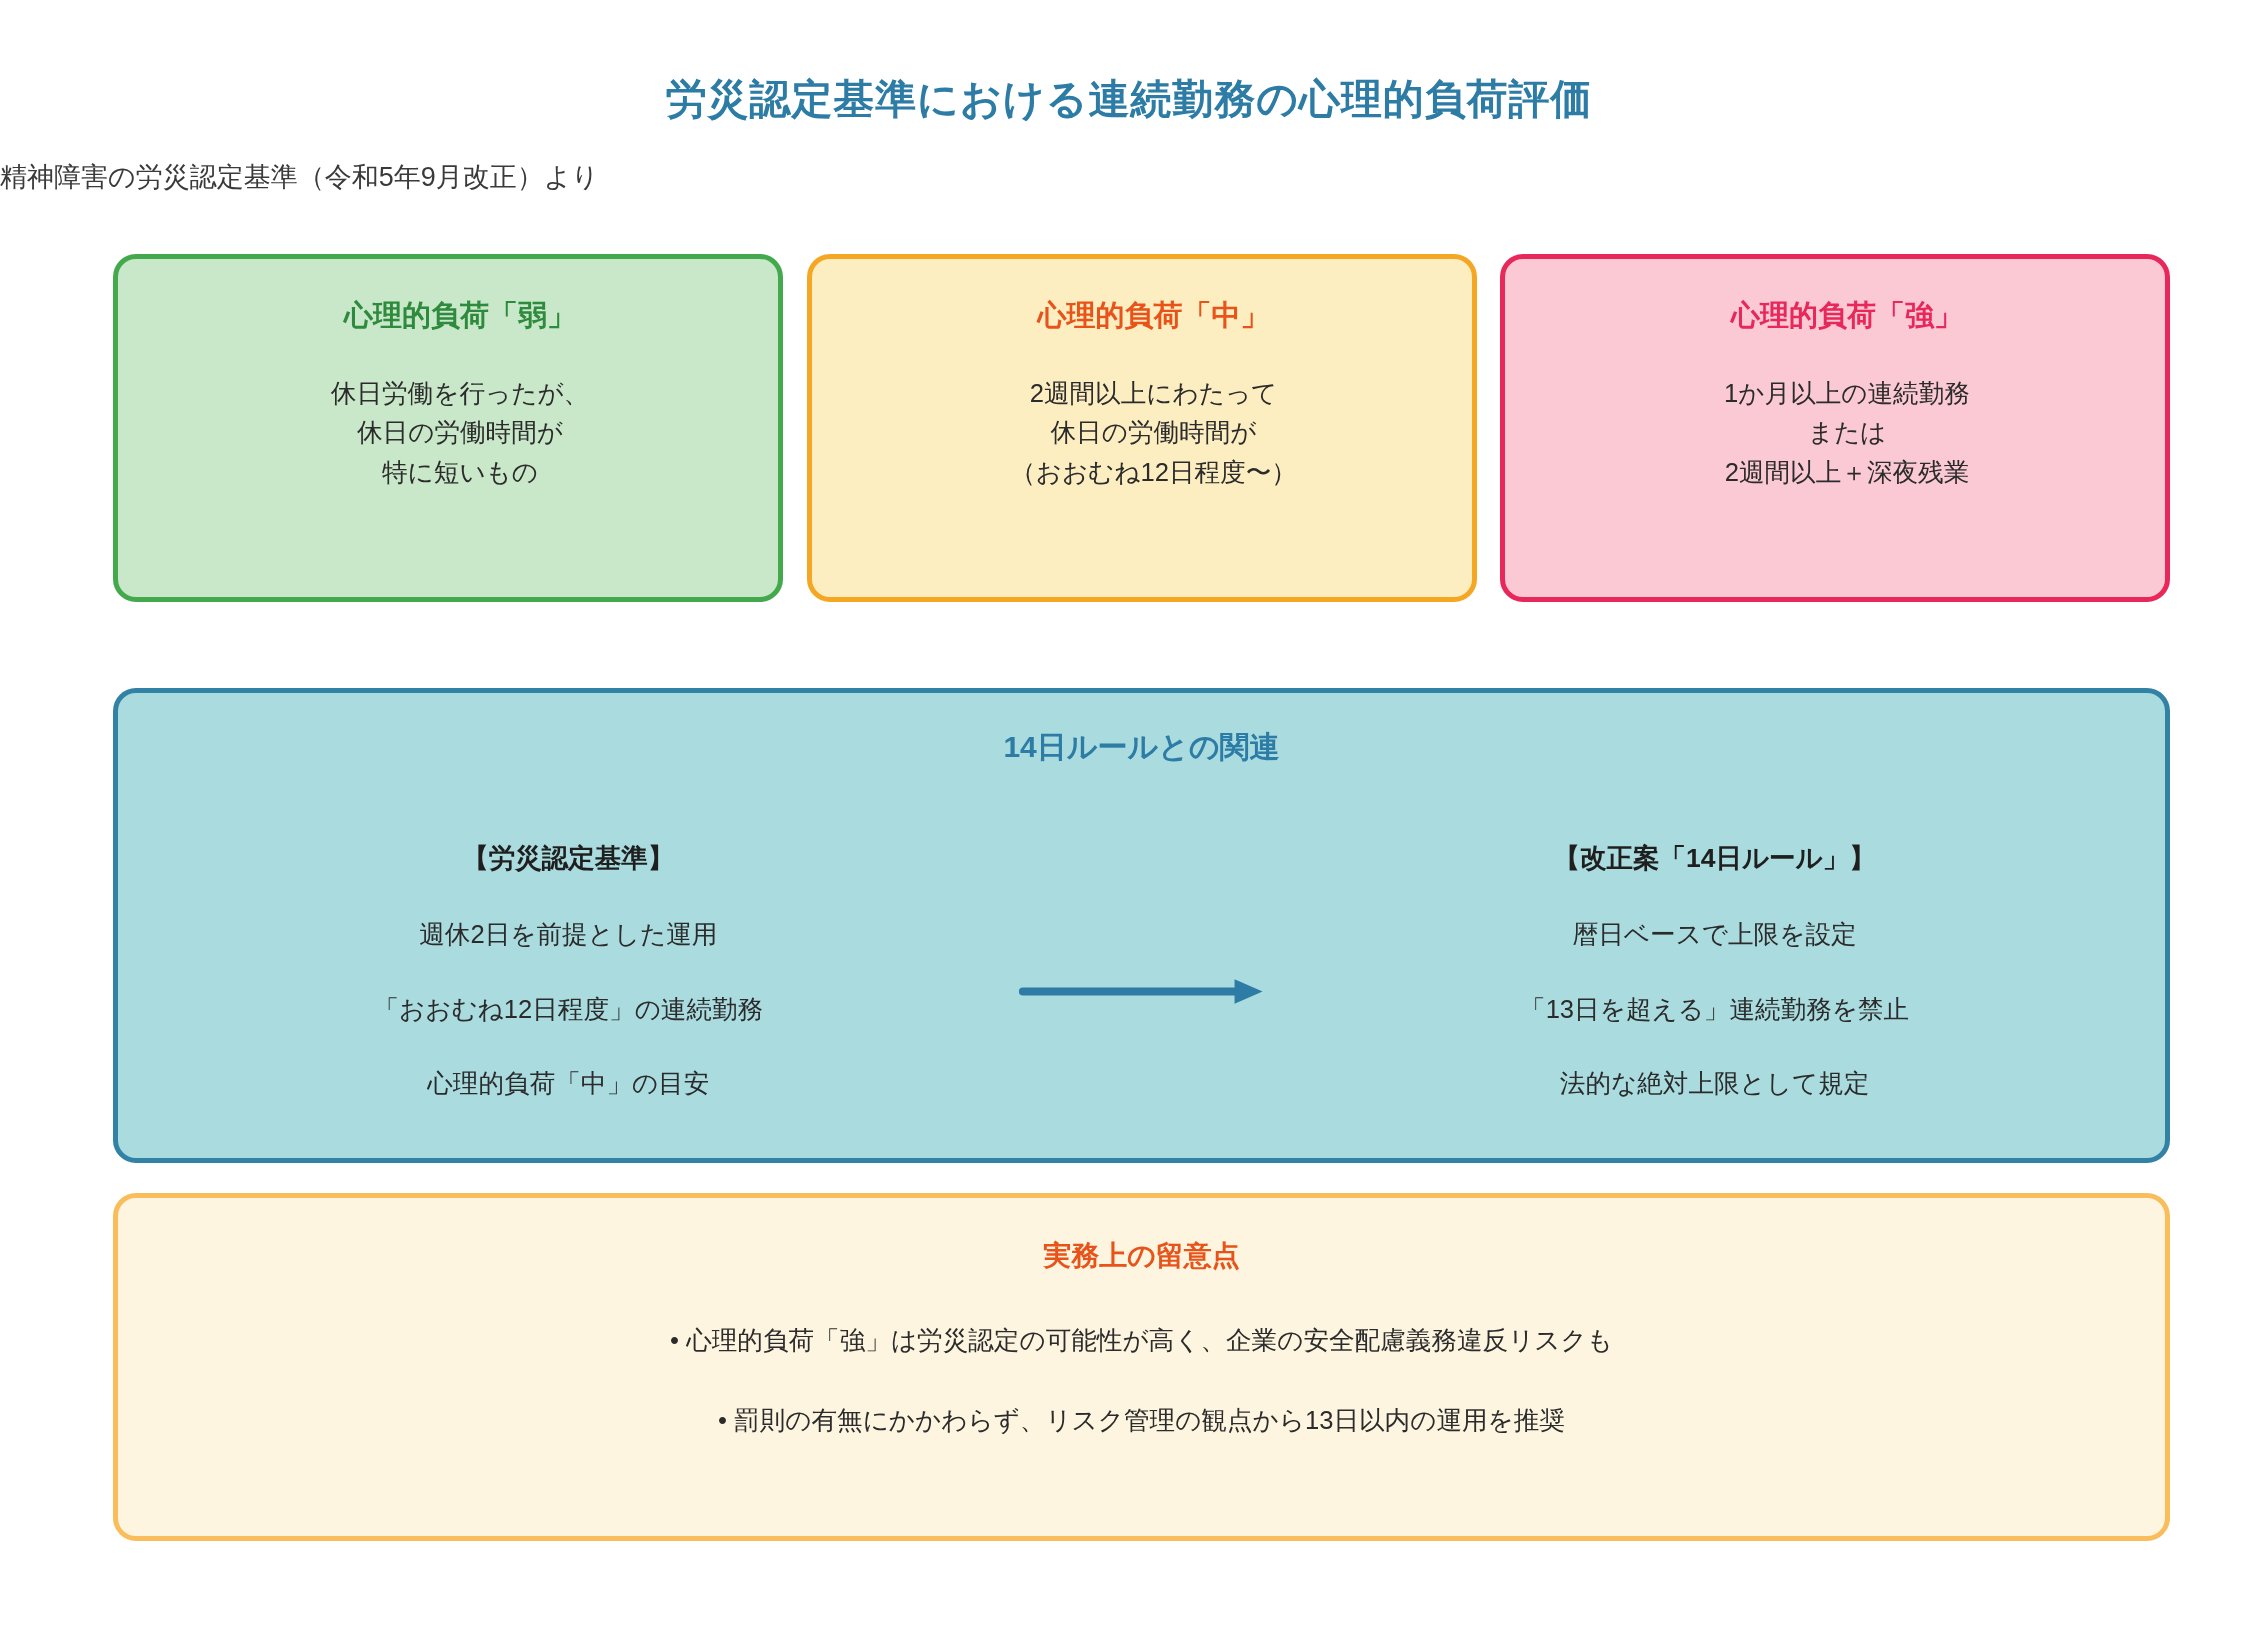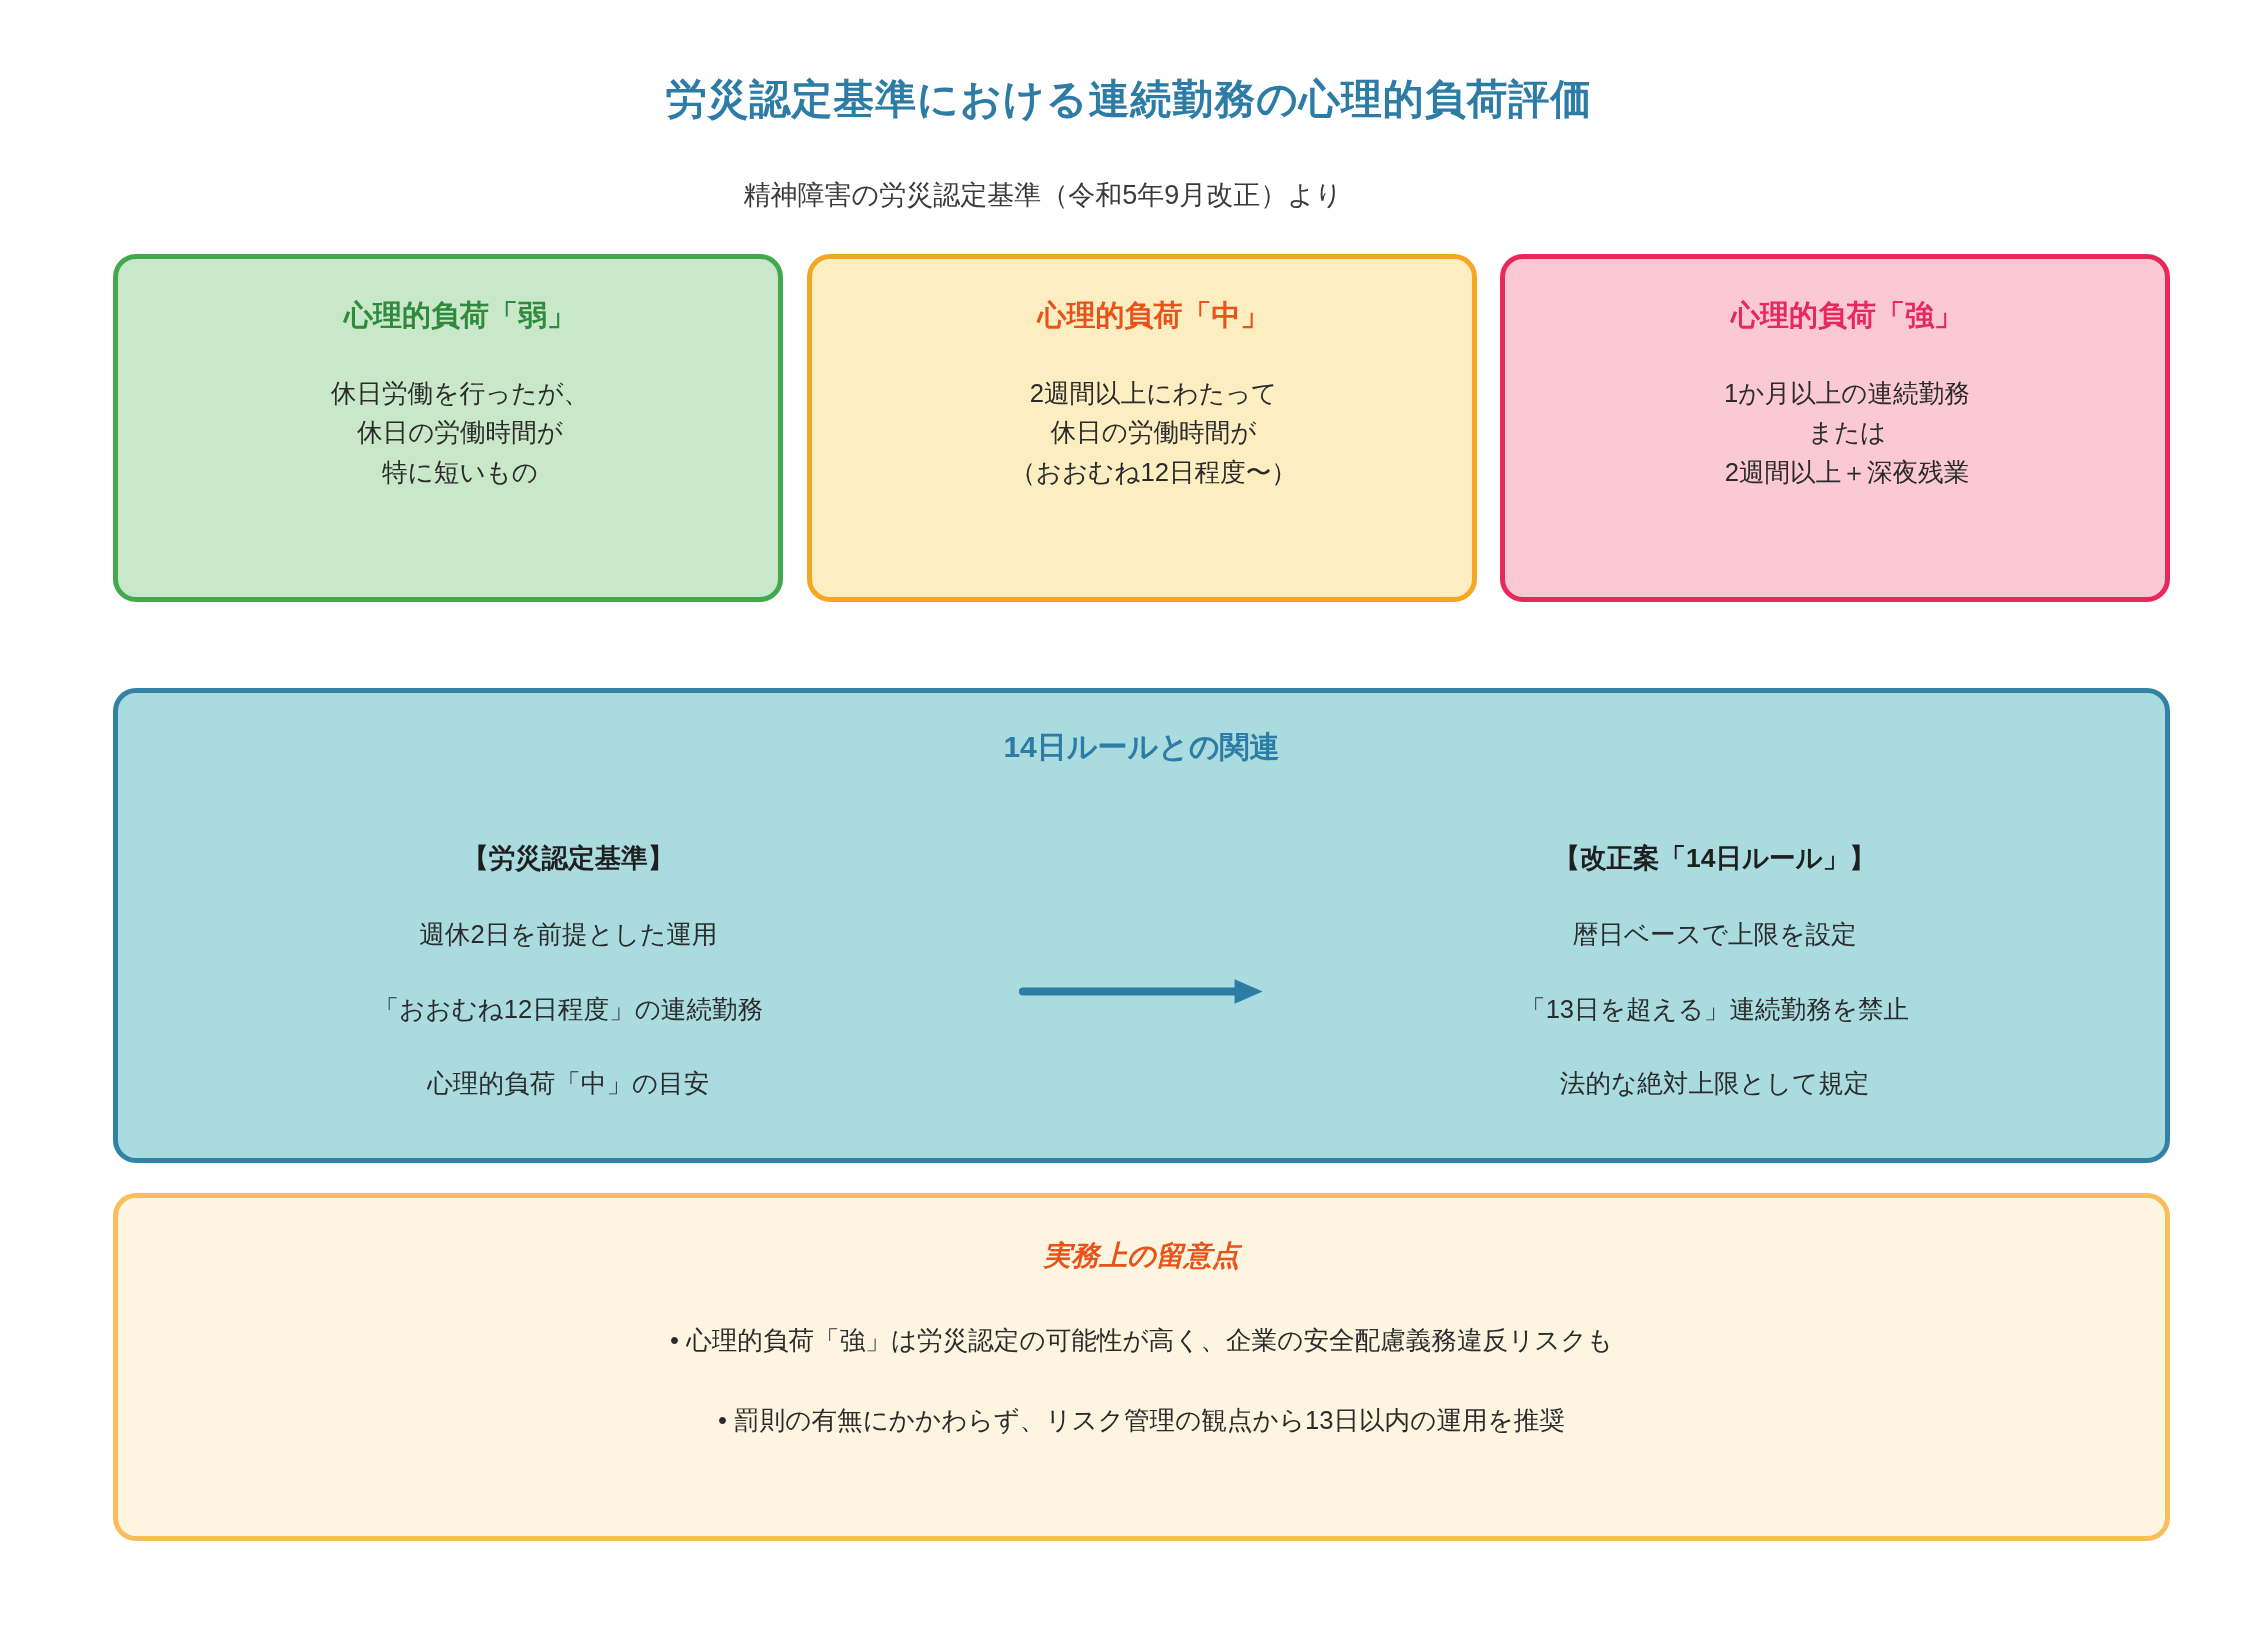--- a/index.html
+++ b/index.html
@@ -30,23 +30,22 @@
     width: 2258px;
     text-align: center;
     font-size: 41px;
     font-weight: bold;
     color: #2d7ca6;
     letter-spacing: 0.9px;
   }
   .doc-subtitle {
     position: absolute;
     left: 0;
-    top: 177px;
+    top: 159px;
     width: 2086px;
-    text-align: center;
     font-size: 27px;
     font-weight: normal;
     color: #3a3a3a;
   }
 
   
   .cards-row {
     position: absolute;
     left: 113px;
     top: 254px;
@@ -158,21 +157,20 @@
   }
   .notes-title {
     position: absolute;
     left: 0;
     top: 39px;
     width: 100%;
     text-align: center;
     font-size: 28px;
     font-weight: bold;
     color: #e8531a;
-    font-style: italic;
   }
   .notes-list {
     position: absolute;
     left: 0;
     top: 127px;
     width: 100%;
     margin: 0;
     padding: 0;
     list-style: none;
   }

